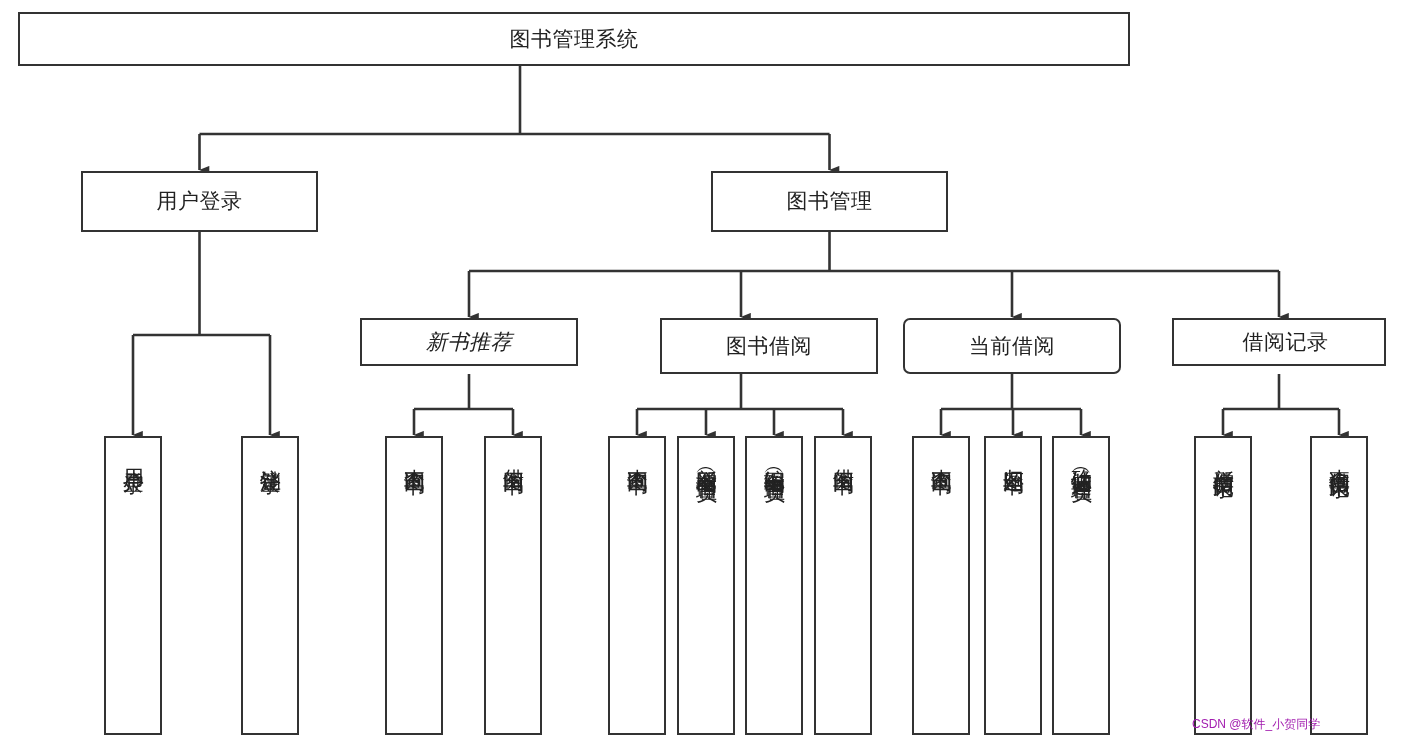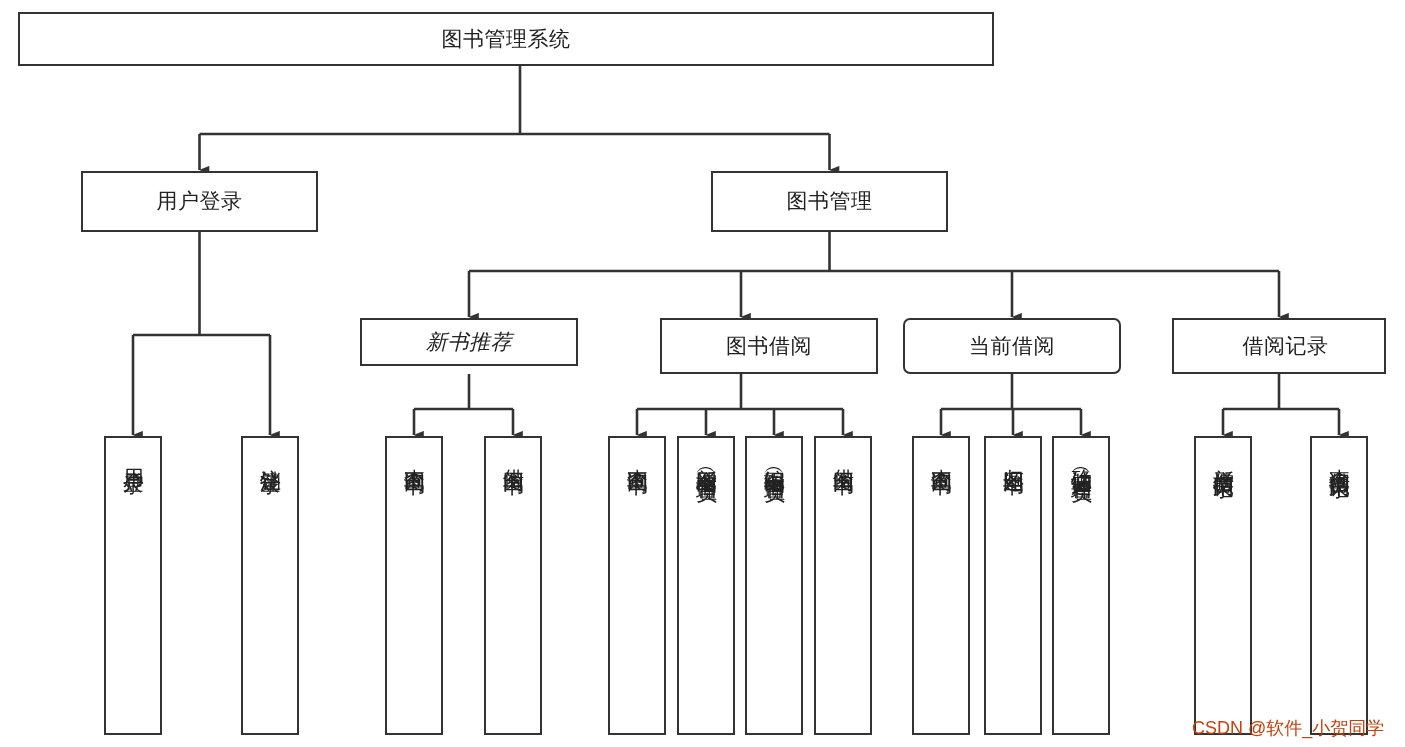--- a/index.html
+++ b/index.html
@@ -51,22 +51,22 @@
   .node.vert .node-label {
     writing-mode: vertical-rl;
     text-orientation: upright;
     font-size: 21px;
     line-height: 1.28;
     letter-spacing: 2px;
     white-space: nowrap;
   }
   .watermark {
     position: absolute;
-    font-size: 18px;
-    color: #c2410c;
+    font-size: 12px;
+    color: #a21caf;
     white-space: nowrap;
     user-select: none;
     text-align: right;
   }
 </style>
 </head>
 <body>
 
 <div id="diagram-root">
   <svg id="edges" viewBox="0 0 1405 747" xmlns="http://www.w3.org/2000/svg">
@@ -106,39 +106,39 @@
         <path d="M 1013 409 L 1013 435" marker-end="url(#arrowhead)"></path>
         <path d="M 1081 409 L 1081 435" marker-end="url(#arrowhead)"></path>
         <path d="M 1279 374 L 1279 409"></path>
         <path d="M 1223 409 L 1339 409"></path>
         <path d="M 1223 409 L 1223 435" marker-end="url(#arrowhead)"></path>
         <path d="M 1339 409 L 1339 435" marker-end="url(#arrowhead)"></path>
       </g>
   </svg>
 
   <div id="node-layer">
-      <div class="node horiz" id="node-root" style="left: 18px; top: 12px; width: 976px; height: 54px;">
+      <div class="node horiz" id="node-root" style="left: 18px; top: 12px; width: 1112px; height: 54px;">
         <span class="node-label">图书管理系统</span>
       </div>
       <div class="node horiz" id="node-user-login" style="left: 81px; top: 171px; width: 237px; height: 61px;">
         <span class="node-label">用户登录</span>
       </div>
       <div class="node horiz" id="node-book-manage" style="left: 711px; top: 171px; width: 237px; height: 61px;">
         <span class="node-label">图书管理</span>
       </div>
       <div class="node horiz" id="node-new-book-rec" style="left: 360px; top: 318px; width: 218px; height: 48px; font-style: italic;">
         <span class="node-label">新书推荐</span>
       </div>
       <div class="node horiz" id="node-book-borrow" style="left: 660px; top: 318px; width: 218px; height: 56px;">
         <span class="node-label">图书借阅</span>
       </div>
       <div class="node horiz" id="node-current-borrow" style="left: 903px; top: 318px; width: 218px; height: 56px; border-radius: 7px;">
         <span class="node-label">当前借阅</span>
       </div>
-      <div class="node horiz" id="node-borrow-record" style="left: 1172px; top: 318px; width: 214px; height: 56px; padding-left: 13px;">
+      <div class="node horiz" id="node-borrow-record" style="left: 1172px; top: 318px; width: 214px; height: 48px; padding-left: 13px;">
         <span class="node-label">借阅记录</span>
       </div>
       <div class="node vert" id="node-leaf-user-login" style="left: 104px; top: 436px; width: 58px; height: 299px;">
         <span class="node-label">用户登录</span>
       </div>
       <div class="node vert" id="node-leaf-user-logout" style="left: 241px; top: 436px; width: 58px; height: 299px;">
         <span class="node-label">注销登录</span>
       </div>
       <div class="node vert" id="node-leaf-query-book-1" style="left: 385px; top: 436px; width: 58px; height: 299px;">
         <span class="node-label">查询图书</span>

